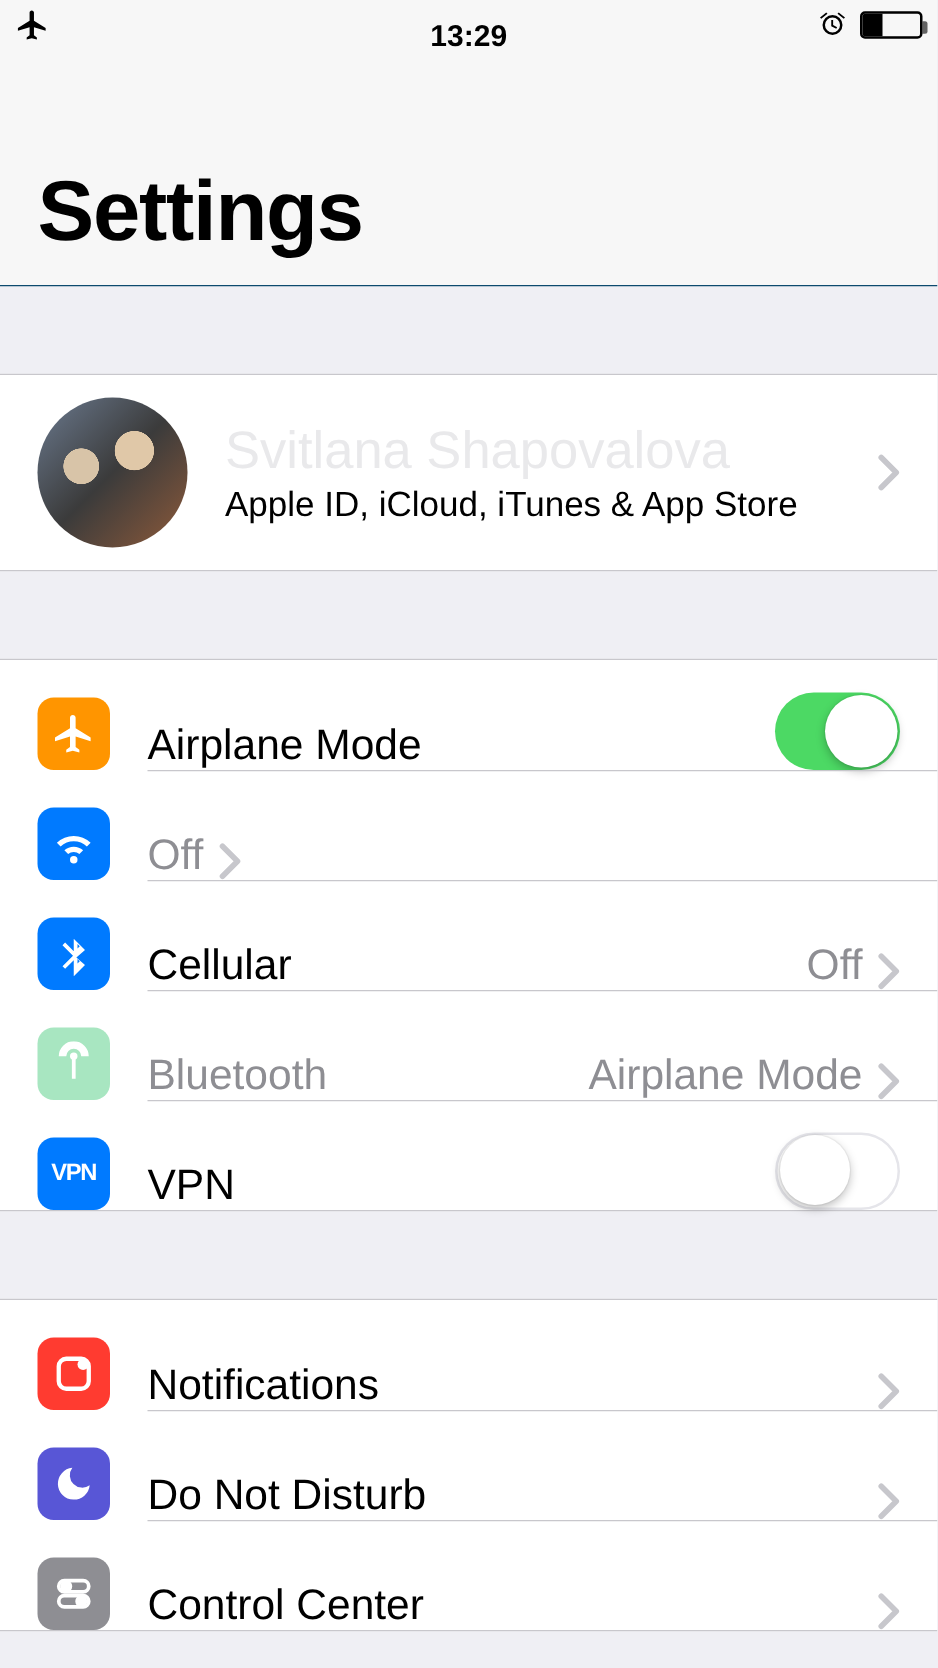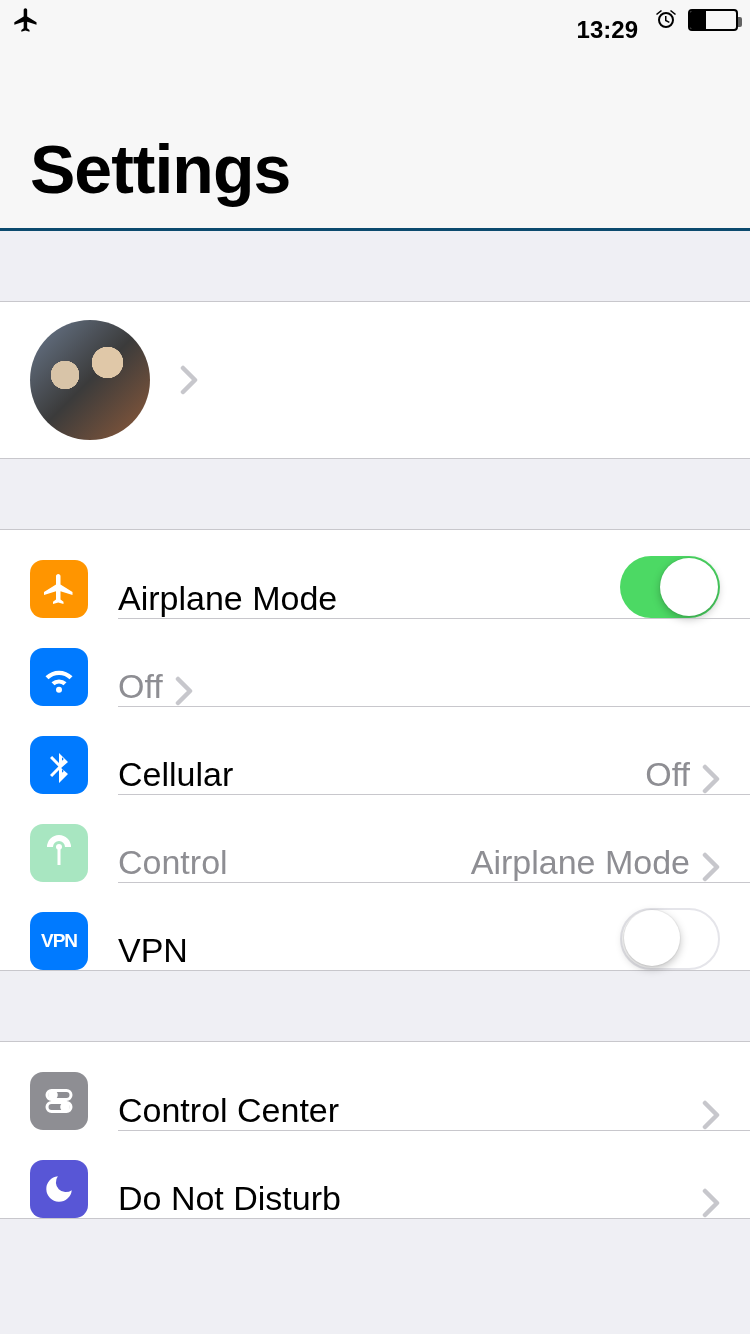--- a/index.html
+++ b/index.html
@@ -21,39 +21,39 @@
     font-weight: 600;
     background: #f7f7f7;
   }
   .status-left, .status-right {
     display: flex;
     align-items: center;
     gap: 10px;
     min-width: 100px;
   }
   .status-right { justify-content: flex-end; }
-  .status-center { flex: 1; text-align: right; margin-top: 20px; }
+  .status-center { flex: 1; text-align: center; margin-top: 20px; }
   .battery {
     width: 50px; height: 22px;
     border: 2px solid #000; border-radius: 4px;
     position: relative;
     display: flex; align-items: center;
   }
   .battery::after {
     content: ""; position: absolute; right: -6px; top: 6px;
     width: 4px; height: 10px; background: #000; border-radius: 0 2px 2px 0;
     opacity: .6;
   }
   .battery .fill { width: 35%; height: 100%; background: #000; border-radius: 2px 0 0 2px; }
 
   
   .large-title-area {
     background: #f7f7f7;
     padding: 90px 30px 20px 30px;
-    border-bottom: 3px solid #0c4a6e;
+    border-bottom: 1px solid #0c4a6e;
   }
   .large-title {
     font-size: 68px;
     font-weight: 700;
     letter-spacing: -1px;
   }
 
   
   .section {
     background: #fff;
@@ -196,20 +196,24 @@
 
 <div class="large-title-area">
   <div class="large-title">Settings</div>
 </div>
 
 <div class="gap-first"></div>
 
 <div class="section">
   <div class="profile-row">
     <div class="avatar"></div>
+    <div class="profile-text">
+      <div class="profile-name">Svitlana Shapovalova</div>
+      <div class="profile-sub">Apple ID, iCloud, iTunes &amp; App Store</div>
+    </div>
     <span class="chevron">
       <svg width="18" height="30" viewBox="0 0 12 20" fill="none" stroke="#c7c7cc" stroke-width="3" stroke-linecap="round" stroke-linejoin="round">
           <polyline points="2,2 10,10 2,18"></polyline>
         </svg>
     </span>
   </div>
 </div>
 
 <div class="gap"></div>
 
@@ -258,21 +262,21 @@
     </span>
   </div>
 
   <div class="row">
     <div class="sep"></div>
     <div class="icon-box ic-green-dim">
       <svg width="36" height="36" viewBox="0 0 24 24" fill="#fff">
           <path d="M12 6a2 2 0 00-2 2c0 .74.4 1.38 1 1.72V20h2V9.72c.6-.34 1-.98 1-1.72a2 2 0 00-2-2zM6 8a6 6 0 016-6v2a4 4 0 00-4 4H6zm12 0h-2a4 4 0 00-4-4V2a6 6 0 016 6zM4 8a8 8 0 018-8v2a6 6 0 00-6 6H4zm16 0h-2a6 6 0 00-6-6V0a8 8 0 018 8z"></path>
         </svg>
     </div>
-    <div class="label dim">Control</div>
+    <div class="label dim">Bluetooth</div>
     <div class="value">Airplane Mode</div>
     <span class="chevron">
       <svg width="18" height="30" viewBox="0 0 12 20" fill="none" stroke="#c7c7cc" stroke-width="3" stroke-linecap="round" stroke-linejoin="round">
           <polyline points="2,2 10,10 2,18"></polyline>
         </svg>
     </span>
   </div>
 
   <div class="row">
     <div class="sep"></div>
@@ -284,47 +288,61 @@
         <div class="knob"></div>
       </div>
   </div>
 
 </div>
 
 <div class="gap"></div>
 
 <div class="section">
 
+  <div class="row">
+    <div class="icon-box ic-red">
+      <svg width="36" height="36" viewBox="0 0 24 24" fill="none" stroke="#fff" stroke-width="2.3">
+          <rect x="4" y="4" width="16" height="16" rx="4"></rect>
+          <circle cx="17" cy="7" r="3" fill="#fff" stroke="none"></circle>
+        </svg>
+    </div>
+    <div class="label">Notifications</div>
+    <span class="chevron">
+      <svg width="18" height="30" viewBox="0 0 12 20" fill="none" stroke="#c7c7cc" stroke-width="3" stroke-linecap="round" stroke-linejoin="round">
+          <polyline points="2,2 10,10 2,18"></polyline>
+        </svg>
+    </span>
+  </div>
+
+  <div class="row">
+    <div class="sep"></div>
+    <div class="icon-box ic-purple">
+      <svg width="34" height="34" viewBox="0 0 24 24" fill="#fff">
+          <path d="M21 12.8A9 9 0 1111.2 3a7 7 0 009.8 9.8z"></path>
+        </svg>
+    </div>
+    <div class="label">Do Not Disturb</div>
+    <span class="chevron">
+      <svg width="18" height="30" viewBox="0 0 12 20" fill="none" stroke="#c7c7cc" stroke-width="3" stroke-linecap="round" stroke-linejoin="round">
+          <polyline points="2,2 10,10 2,18"></polyline>
+        </svg>
+    </span>
+  </div>
 
   <div class="row">
     <div class="sep"></div>
     <div class="icon-box ic-gray">
       <svg width="36" height="36" viewBox="0 0 24 24" fill="none" stroke="#fff" stroke-width="2">
           <rect x="4" y="5" width="16" height="6" rx="3"></rect>
           <circle cx="8" cy="8" r="2.2" fill="#fff"></circle>
           <rect x="4" y="13" width="16" height="6" rx="3"></rect>
           <circle cx="16" cy="16" r="2.2" fill="#fff"></circle>
         </svg>
     </div>
     <div class="label">Control Center</div>
     <span class="chevron">
       <svg width="18" height="30" viewBox="0 0 12 20" fill="none" stroke="#c7c7cc" stroke-width="3" stroke-linecap="round" stroke-linejoin="round">
           <polyline points="2,2 10,10 2,18"></polyline>
         </svg>
     </span>
   </div>
 
-  <div class="row">
-    <div class="sep"></div>
-    <div class="icon-box ic-purple">
-      <svg width="34" height="34" viewBox="0 0 24 24" fill="#fff">
-          <path d="M21 12.8A9 9 0 1111.2 3a7 7 0 009.8 9.8z"></path>
-        </svg>
-    </div>
-    <div class="label">Do Not Disturb</div>
-    <span class="chevron">
-      <svg width="18" height="30" viewBox="0 0 12 20" fill="none" stroke="#c7c7cc" stroke-width="3" stroke-linecap="round" stroke-linejoin="round">
-          <polyline points="2,2 10,10 2,18"></polyline>
-        </svg>
-    </span>
-  </div>
-
 </div>
 
 </body></html>

